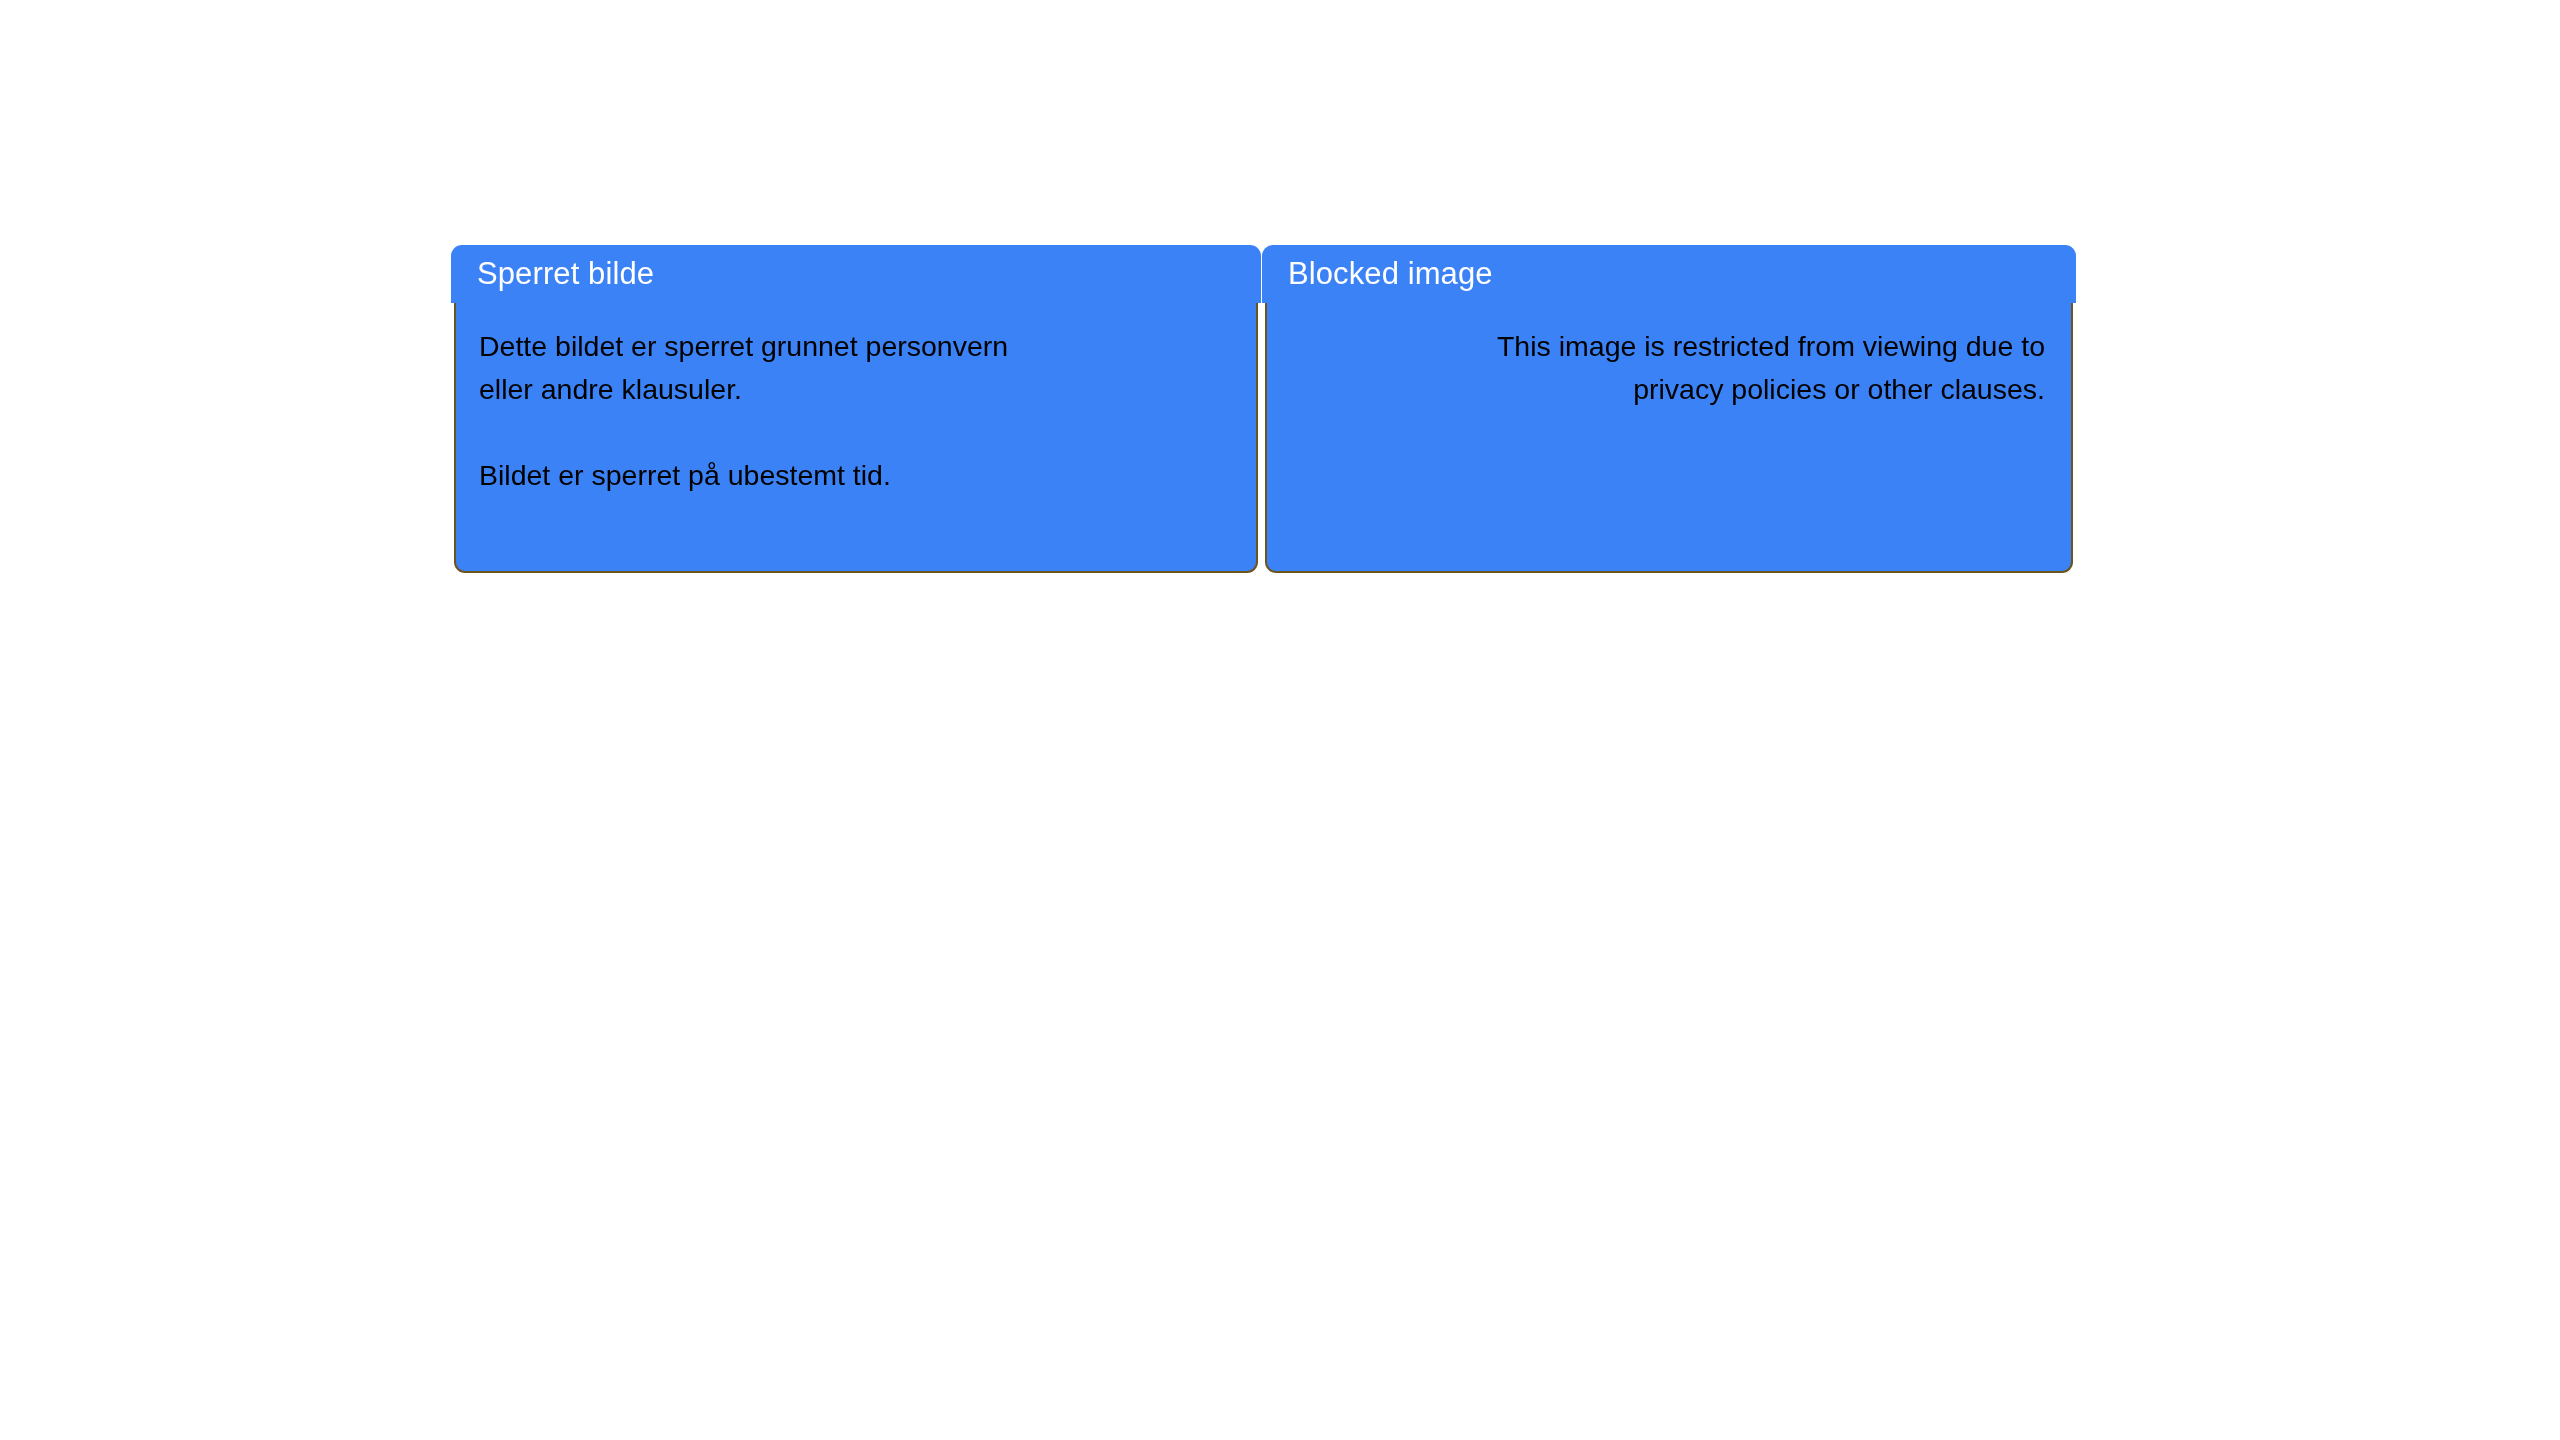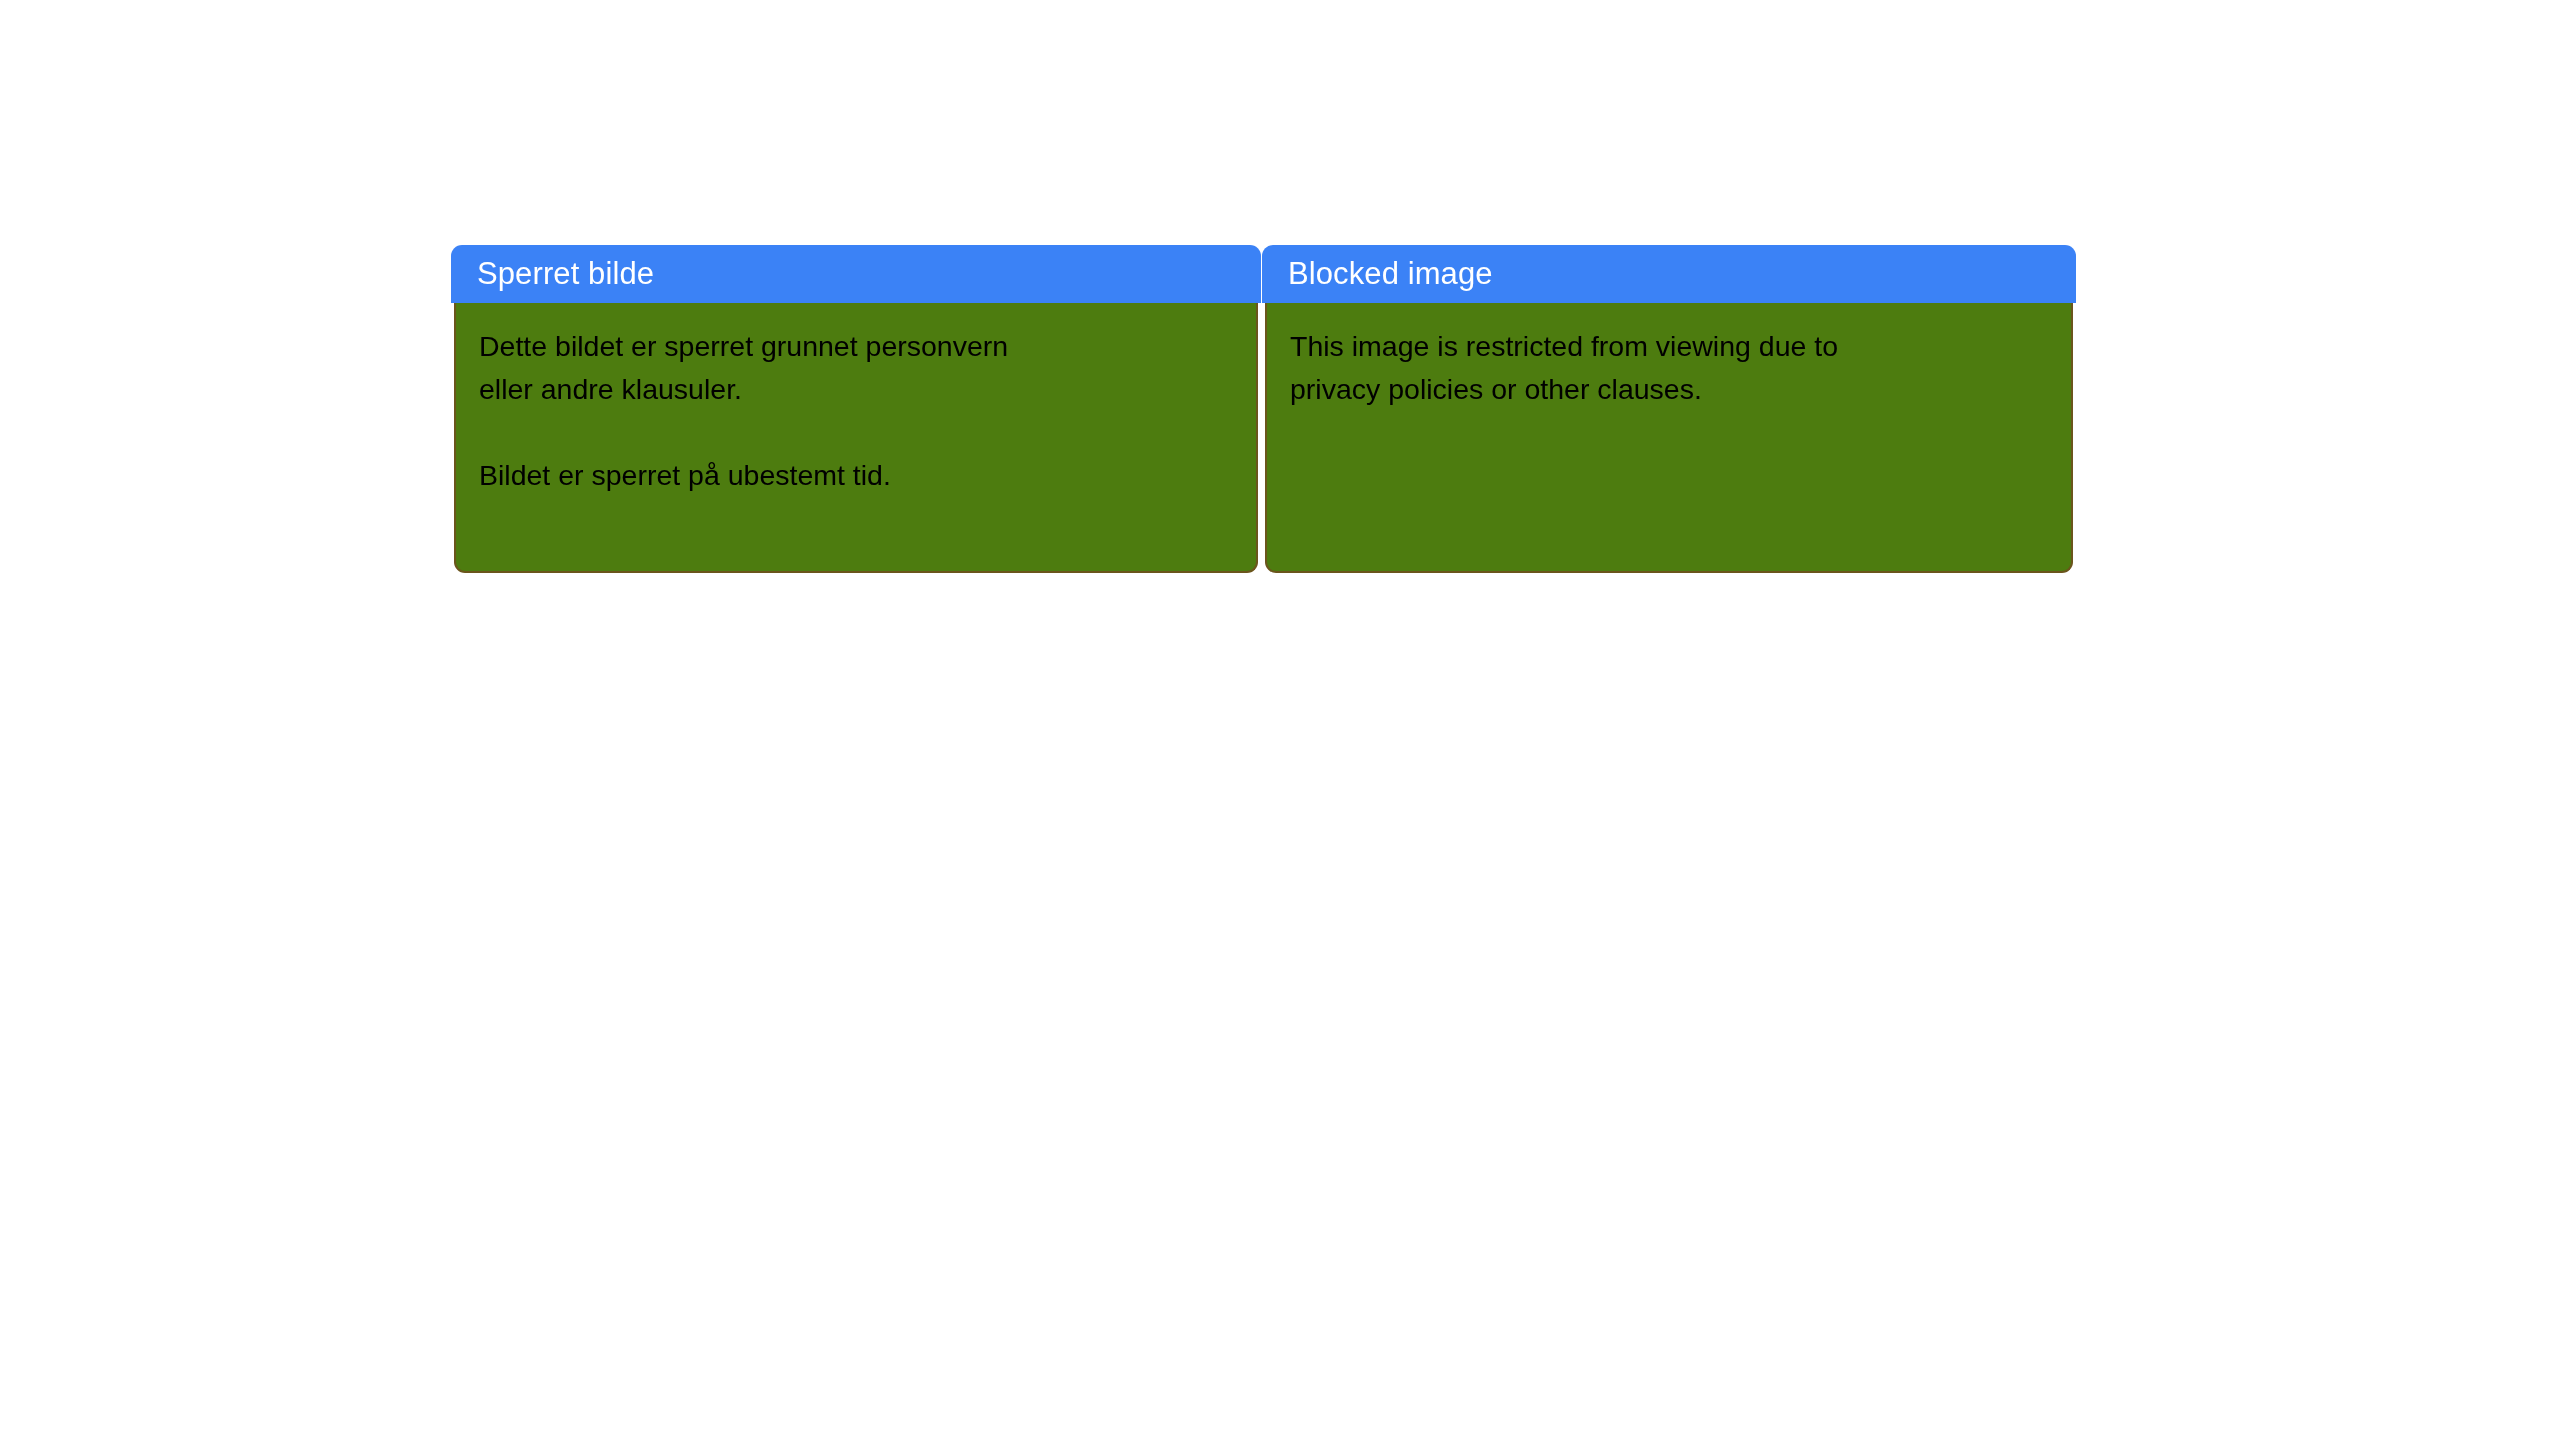--- a/index.html
+++ b/index.html
@@ -39,21 +39,21 @@
     color: #ffffff;
     font-size: 31px;
     line-height: 36px;
     font-weight: 400;
     letter-spacing: 0.1px;
     white-space: nowrap;
   }
 
   .notice-card .card-body {
     box-sizing: border-box;
-    background: #4d7c0f;
+    background: #3b82f6;
     border: 2px solid #6b551c;
     border-top: none;
     border-radius: 0 0 11px 11px;
     margin: 0 3px 0 3px;
     padding: 22px 26px 26px 23px;
     position: relative;
     z-index: 1;
   }
 
   .notice-card .card-paragraph {
@@ -79,20 +79,21 @@
     height: 270px;
   }
 
   #card-en {
     left: 1262px;
     top: 245px;
     width: 814px;
   }
   #card-en .card-body {
     height: 270px;
+    text-align: right;
   }
 </style>
 </head>
 <body>
 
 <div id="page">
 
   <div class="notice-card" id="card-no">
     <div class="card-header">
       <span class="card-title">Sperret bilde</span>

